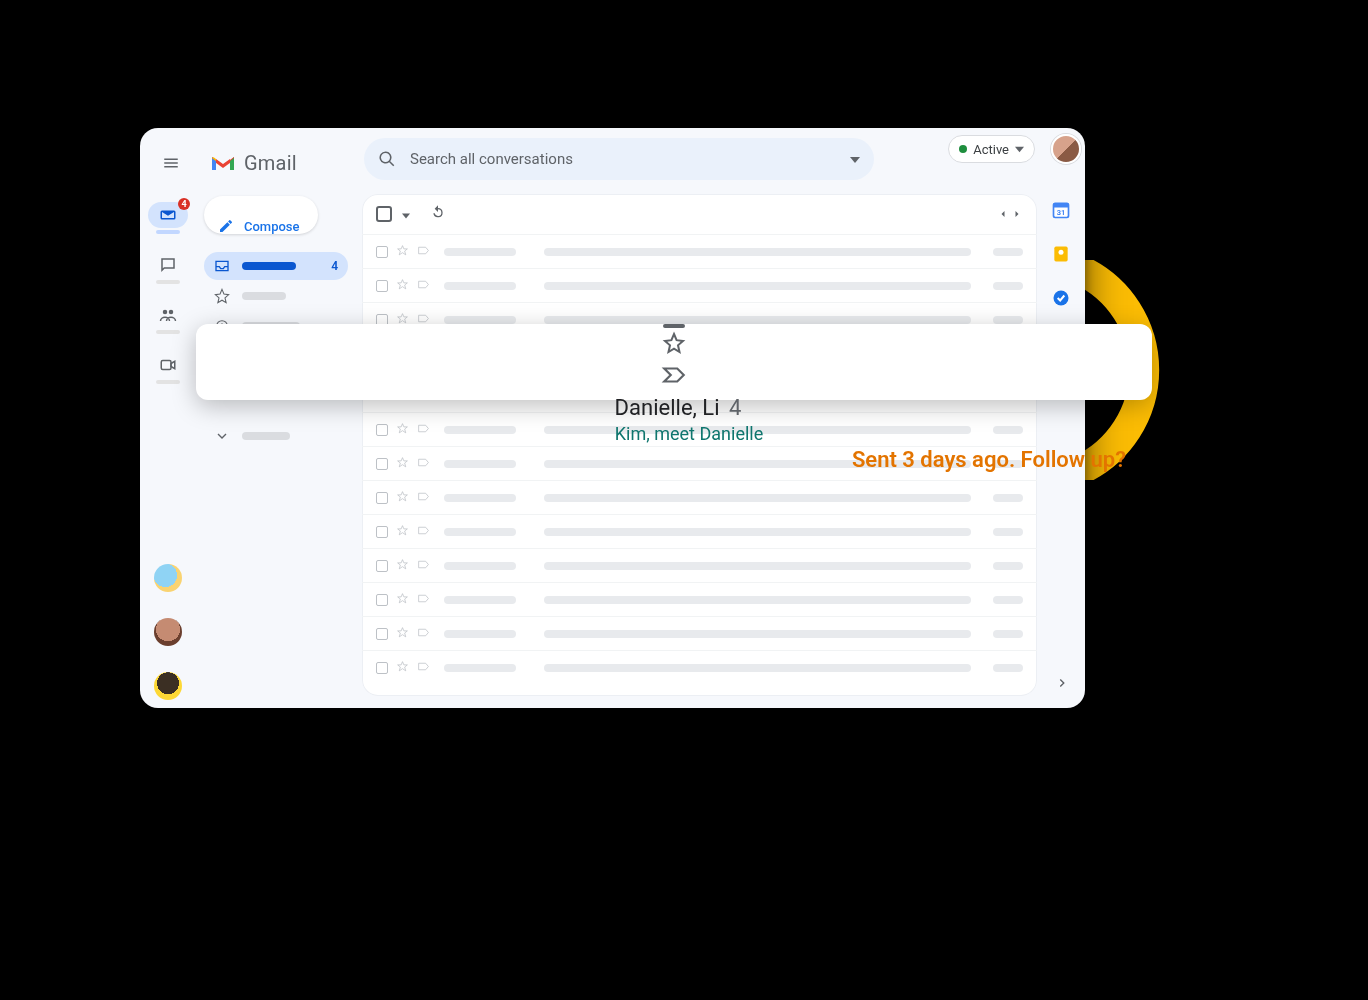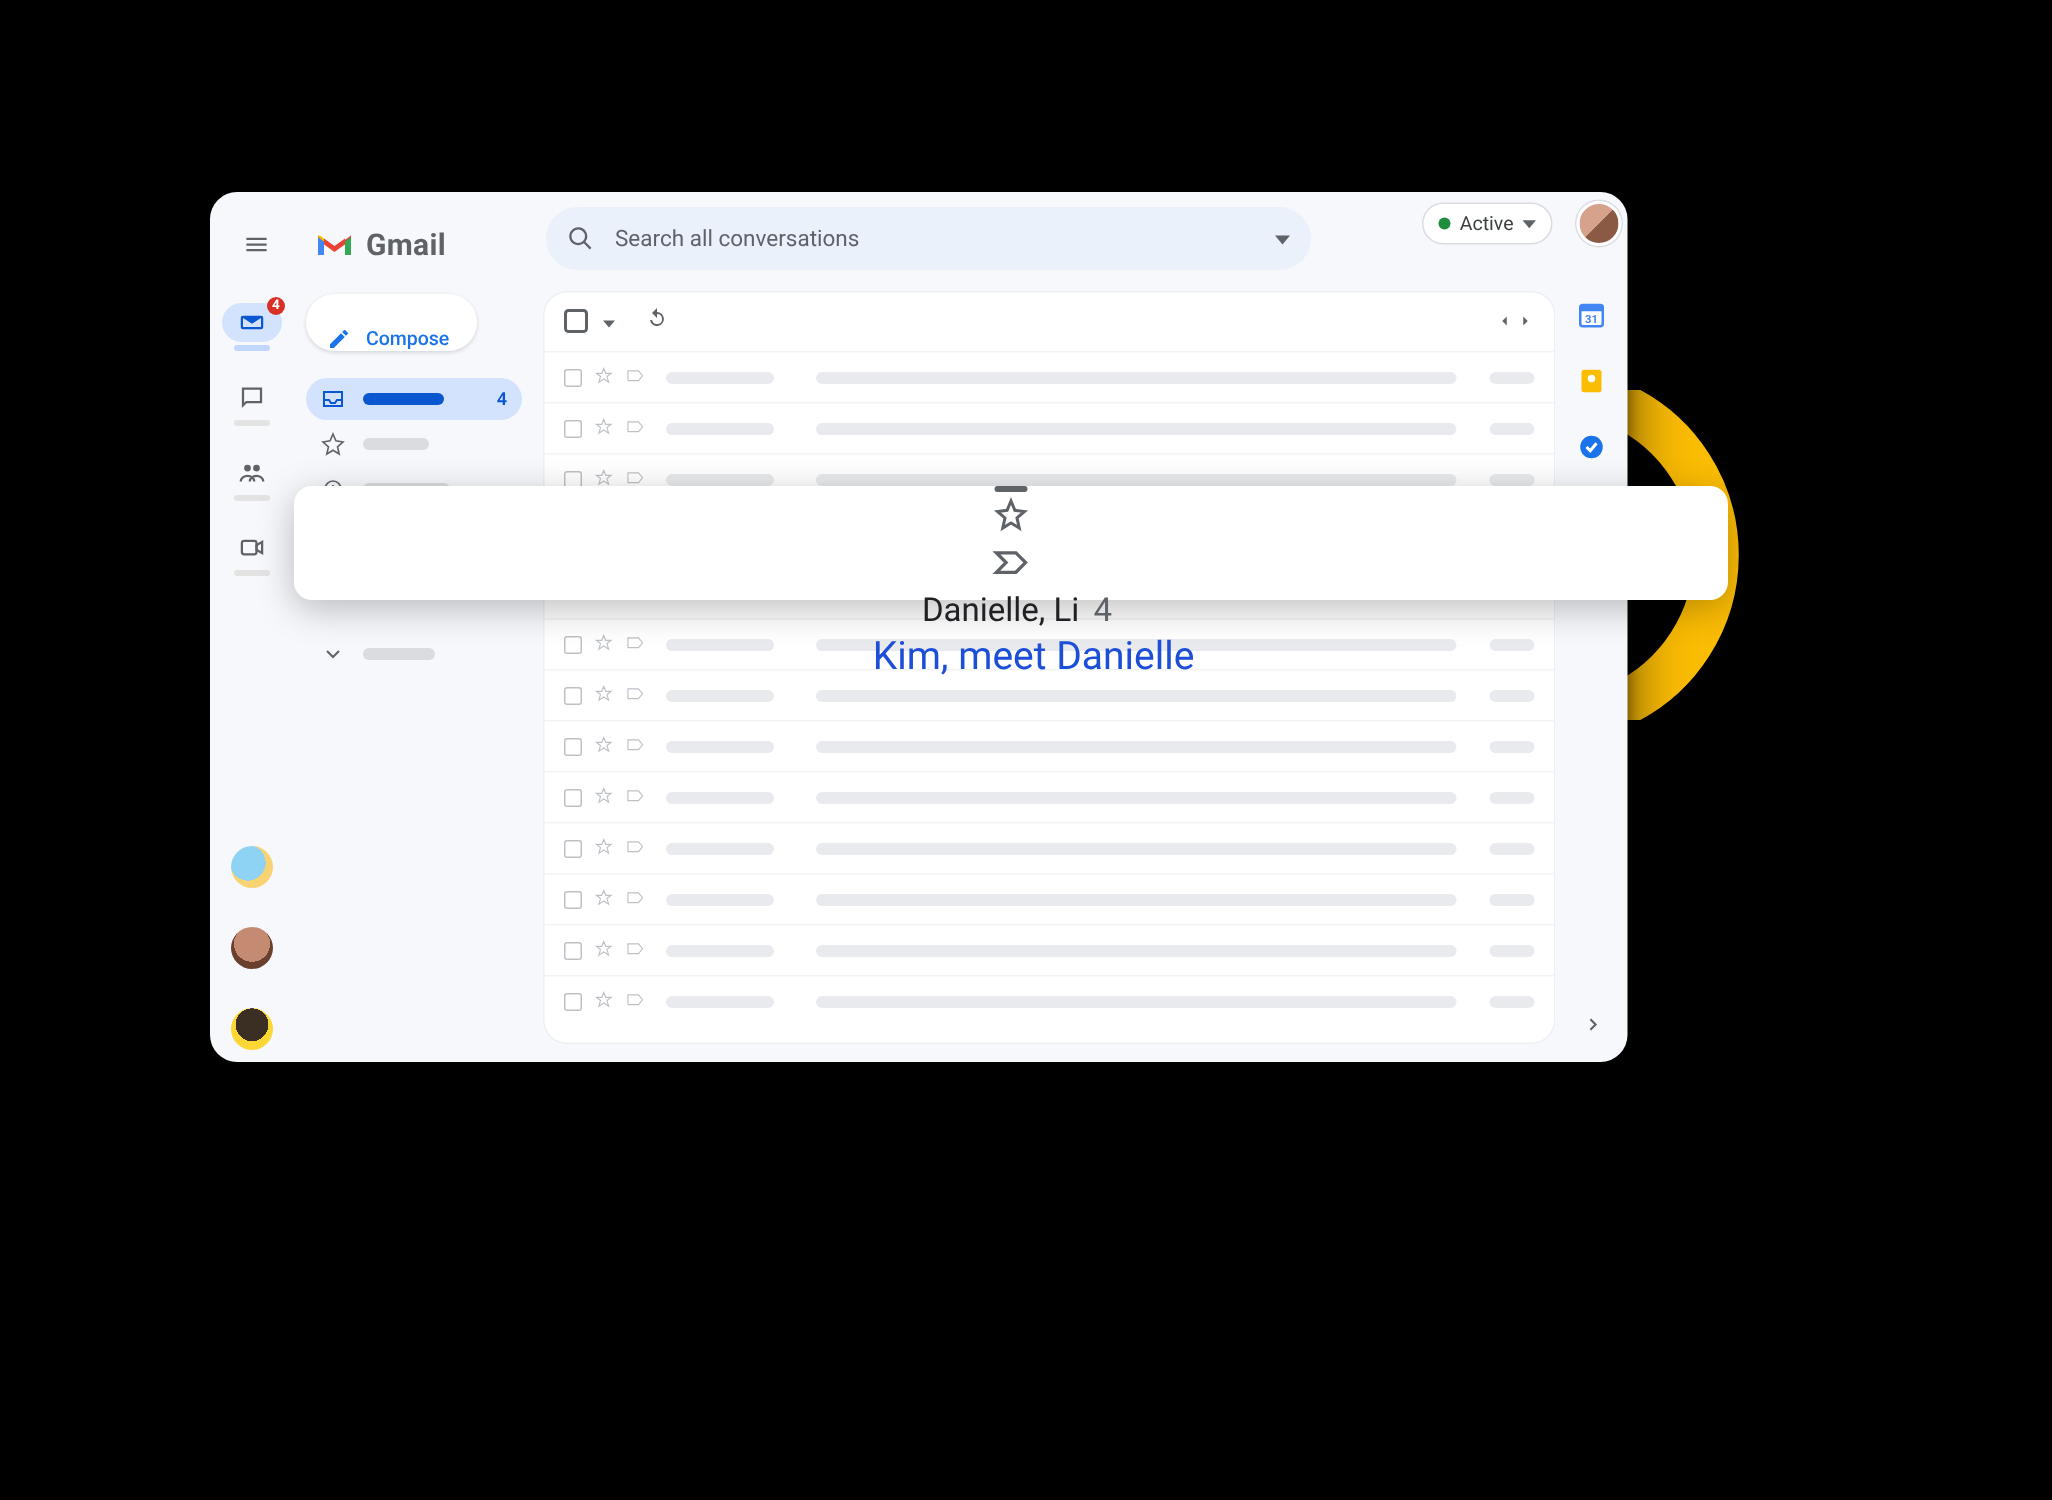--- a/index.html
+++ b/index.html
@@ -6,21 +6,21 @@
 body{background:#000;font-family:'Google Sans',Roboto,Arial,sans-serif;width:1368px;height:1000px;position:relative;overflow:hidden;}
 .stage{position:absolute;left:140px;top:128px;width:960px;}
 .yellow-arc{position:absolute;left:1050px;top:260px;width:180px;height:220px;pointer-events:none;}
 .window{position:relative;width:945px;height:580px;background:#f6f8fc;border-radius:18px;box-shadow:0 12px 40px rgba(0,0,0,.6),0 2px 10px rgba(0,0,0,.4);overflow:hidden;}
 
 .hdr{position:absolute;left:14px;top:14px;right:14px;height:42px;display:flex;align-items:center;}
 .menu-btn{width:34px;height:34px;display:flex;align-items:center;justify-content:center;border-radius:50%;cursor:pointer;}
 .menu-btn svg{width:18px;height:18px;fill:#5f6368;}
 .logo-wrap{display:flex;align-items:center;margin-left:22px;}
 .logo-wrap .gm{width:26px;height:20px;}
-.brand{font-size:20px;color:#5f6368;margin-left:8px;font-weight:700;letter-spacing:.2px;}
+.brand{font-size:20px;color:#5f6368;margin-left:8px;font-weight:400;letter-spacing:.2px;}
 .searchbar{position:absolute;left:224px;top:10px;width:510px;height:42px;background:#eaf1fb;border-radius:24px;display:flex;align-items:center;padding:0 14px;}
 .searchbar .sicon{width:18px;height:18px;fill:#5f6368;}
 .searchbar .sph{margin-left:14px;font-size:15px;color:#5f6368;}
 .searchbar .sdrop{position:absolute;right:14px;}
 .searchbar .sdrop svg{width:10px;height:10px;fill:#5f6368;}
 .hdr-right{position:absolute;right:4px;top:6px;display:flex;align-items:center;gap:16px;}
 .status-chip{display:flex;align-items:center;gap:6px;border:1px solid #dadce0;background:#fff;height:28px;padding:0 10px;border-radius:14px;font-size:13px;color:#3c4043;}
 .status-chip .dot{width:8px;height:8px;background:#1e8e3e;border-radius:50%;}
 .status-chip svg{width:9px;height:9px;fill:#5f6368;}
 .avatar{width:30px;height:30px;border-radius:50%;background:linear-gradient(135deg,#d7a28b 0 50%,#8a5a44 50% 100%);border:2px solid #fff;box-shadow:0 0 0 1px #dadce0;}
@@ -67,21 +67,21 @@
 
 .apps{position:absolute;right:0;top:72px;width:48px;display:flex;flex-direction:column;align-items:center;gap:24px;}
 .apps .app{width:20px;height:20px;}
 
 .highlight{position:absolute;left:56px;top:196px;width:956px;height:76px;background:#fff;border-radius:12px;box-shadow:0 6px 24px rgba(0,0,0,.25);display:flex;align-items:center;padding:0 26px;gap:3px;z-index:5;flex-direction:column;}
 .highlight .hcb{width:22px;height:22px;border:2.5px solid #5f6368;border-radius:3px;}
 .highlight .hstar svg{width:24px;height:24px;fill:none;stroke:#5f6368;stroke-width:2;}
 .highlight .htag svg{width:26px;height:26px;fill:none;stroke:#5f6368;stroke-width:2;}
 .highlight .from{font-size:22px;color:#202124;margin-left:8px;}
 .highlight .from .n{color:#5f6368;margin-left:4px;}
-.highlight .subj{font-size:26px;color:#1d4ed8;margin-left:30px;text-align:center;}
+.highlight .subj{font-size:18px;color:#0f766e;margin-left:30px;text-align:center;}
 .highlight .nudge{font-size:22px;color:#e37400;font-weight:600;margin-left:auto;}
 </style>
 </head>
 <body>
 
 <svg class="yellow-arc" viewBox="0 0 180 220">
   <path d="M30 10 A110 110 0 0 1 30 210" fill="none" stroke="#fbbc04" stroke-width="30" stroke-linecap="butt"></path>
 </svg>
 
 <div class="stage">
@@ -392,14 +392,15 @@
   <div class="highlight">
     <span class="hcb"></span>
     <span class="hstar"><svg viewBox="0 0 24 24">
           <path d="M12 3l2.6 6.2L21 10l-5 4.3L17.5 21 12 17.6 6.5 21 8 14.3 3 10l6.4-.8z"></path>
         </svg></span>
     <span class="htag"><svg viewBox="0 0 24 24">
           <path d="M3 6h12l6 6-6 6H3l6-6z"></path>
         </svg></span>
     <span class="from"><span>Danielle, Li</span> <span class="n">4</span></span>
     <span class="subj">Kim, meet Danielle</span>
+    <span class="nudge">Sent 3 days ago. Follow up?</span>
   </div>
 </div>
 
 </body></html>

